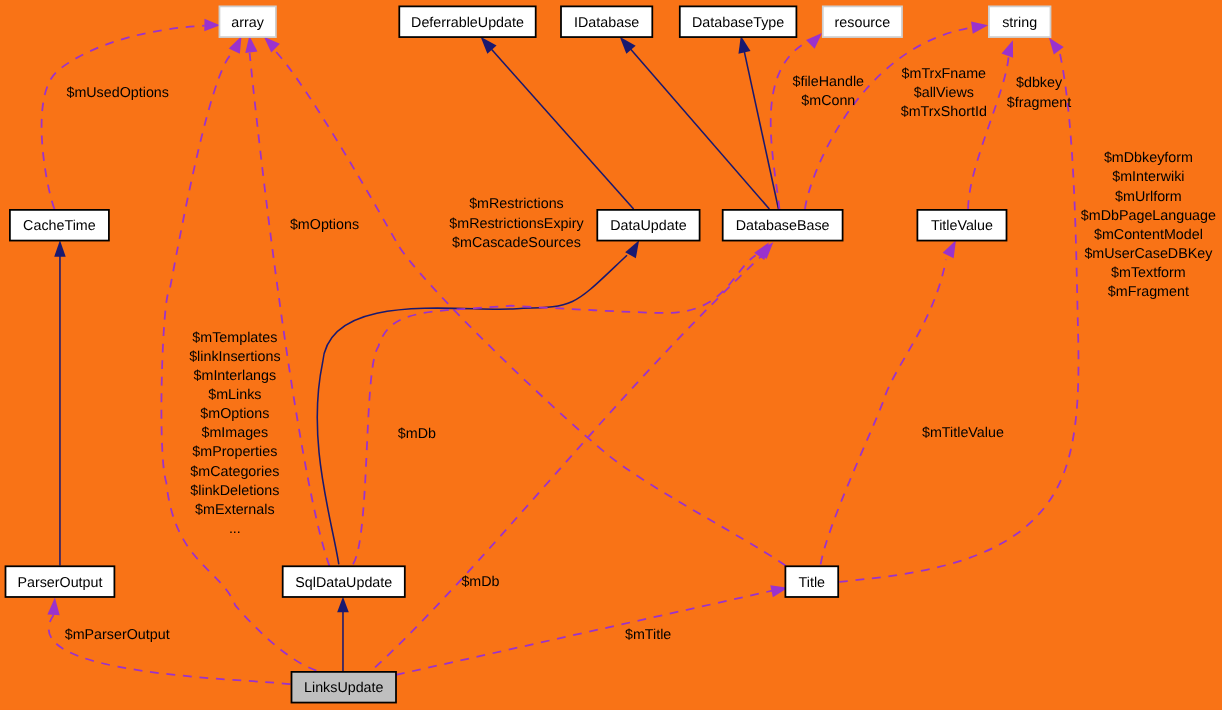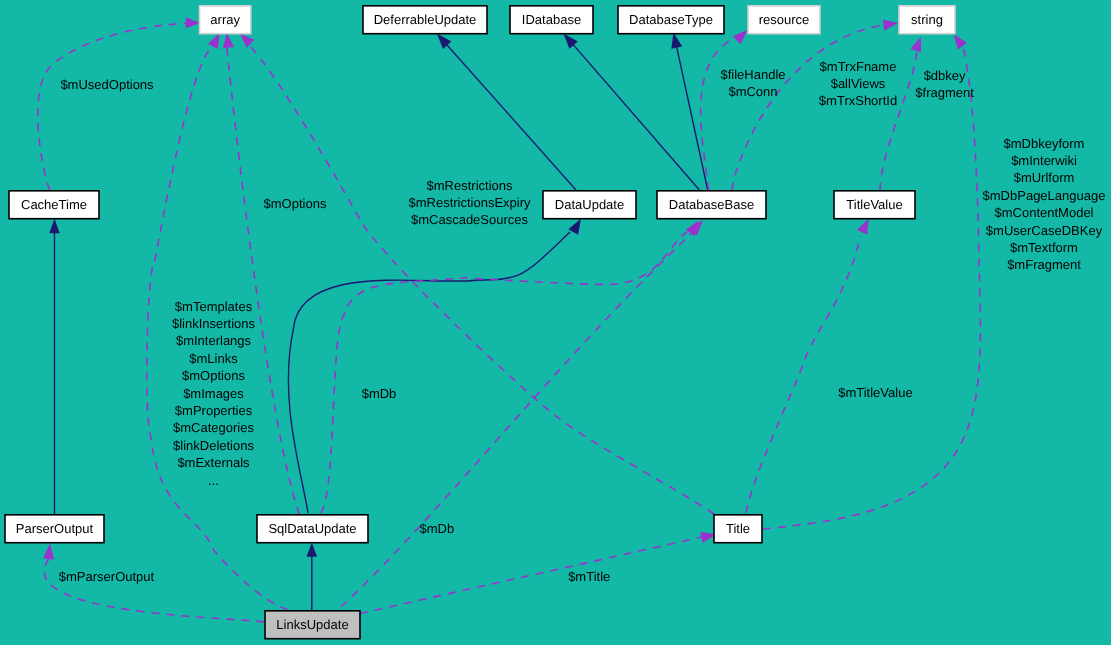--- a/index.html
+++ b/index.html
@@ -1,20 +1,20 @@
 <!DOCTYPE html>
 <html><head>
 <meta charset="utf-8">
 <style>
   html,body{margin:0;padding:0;background:#ffffff;}
   svg text{text-rendering:geometricPrecision;}
   #diagram{will-change:transform;}
   body{width:1111px;height:645px;overflow:hidden;
        font-family:"Liberation Sans","DejaVu Sans",sans-serif;}
-  #diagram{position:relative;width:1111px;height:645px;background:#14b8a6;}
+  #diagram{position:relative;width:1111px;height:645px;background:#f97316;}
   svg#graph{position:absolute;left:0;top:0;display:block;}
   .node-box{fill:#ffffff;stroke:#000000;stroke-width:1.6;}
   .node-box.light{stroke:#cfcfcf;stroke-width:1.6;}
   .node-box.current{fill:#bfbfbf;stroke:#000000;stroke-width:1.6;}
   .node-label{font-family:"Liberation Sans","DejaVu Sans",sans-serif;
               font-size:13px;fill:#000000;text-anchor:middle;}
   .edge-label{font-family:"Liberation Sans","DejaVu Sans",sans-serif;
               font-size:13px;fill:#000000;text-anchor:middle;}
   .inherit{fill:none;stroke:#191970;stroke-width:1.4;}
   .usage{fill:none;stroke:#9a32cd;stroke-width:1.6;stroke-dasharray:8,7;}

